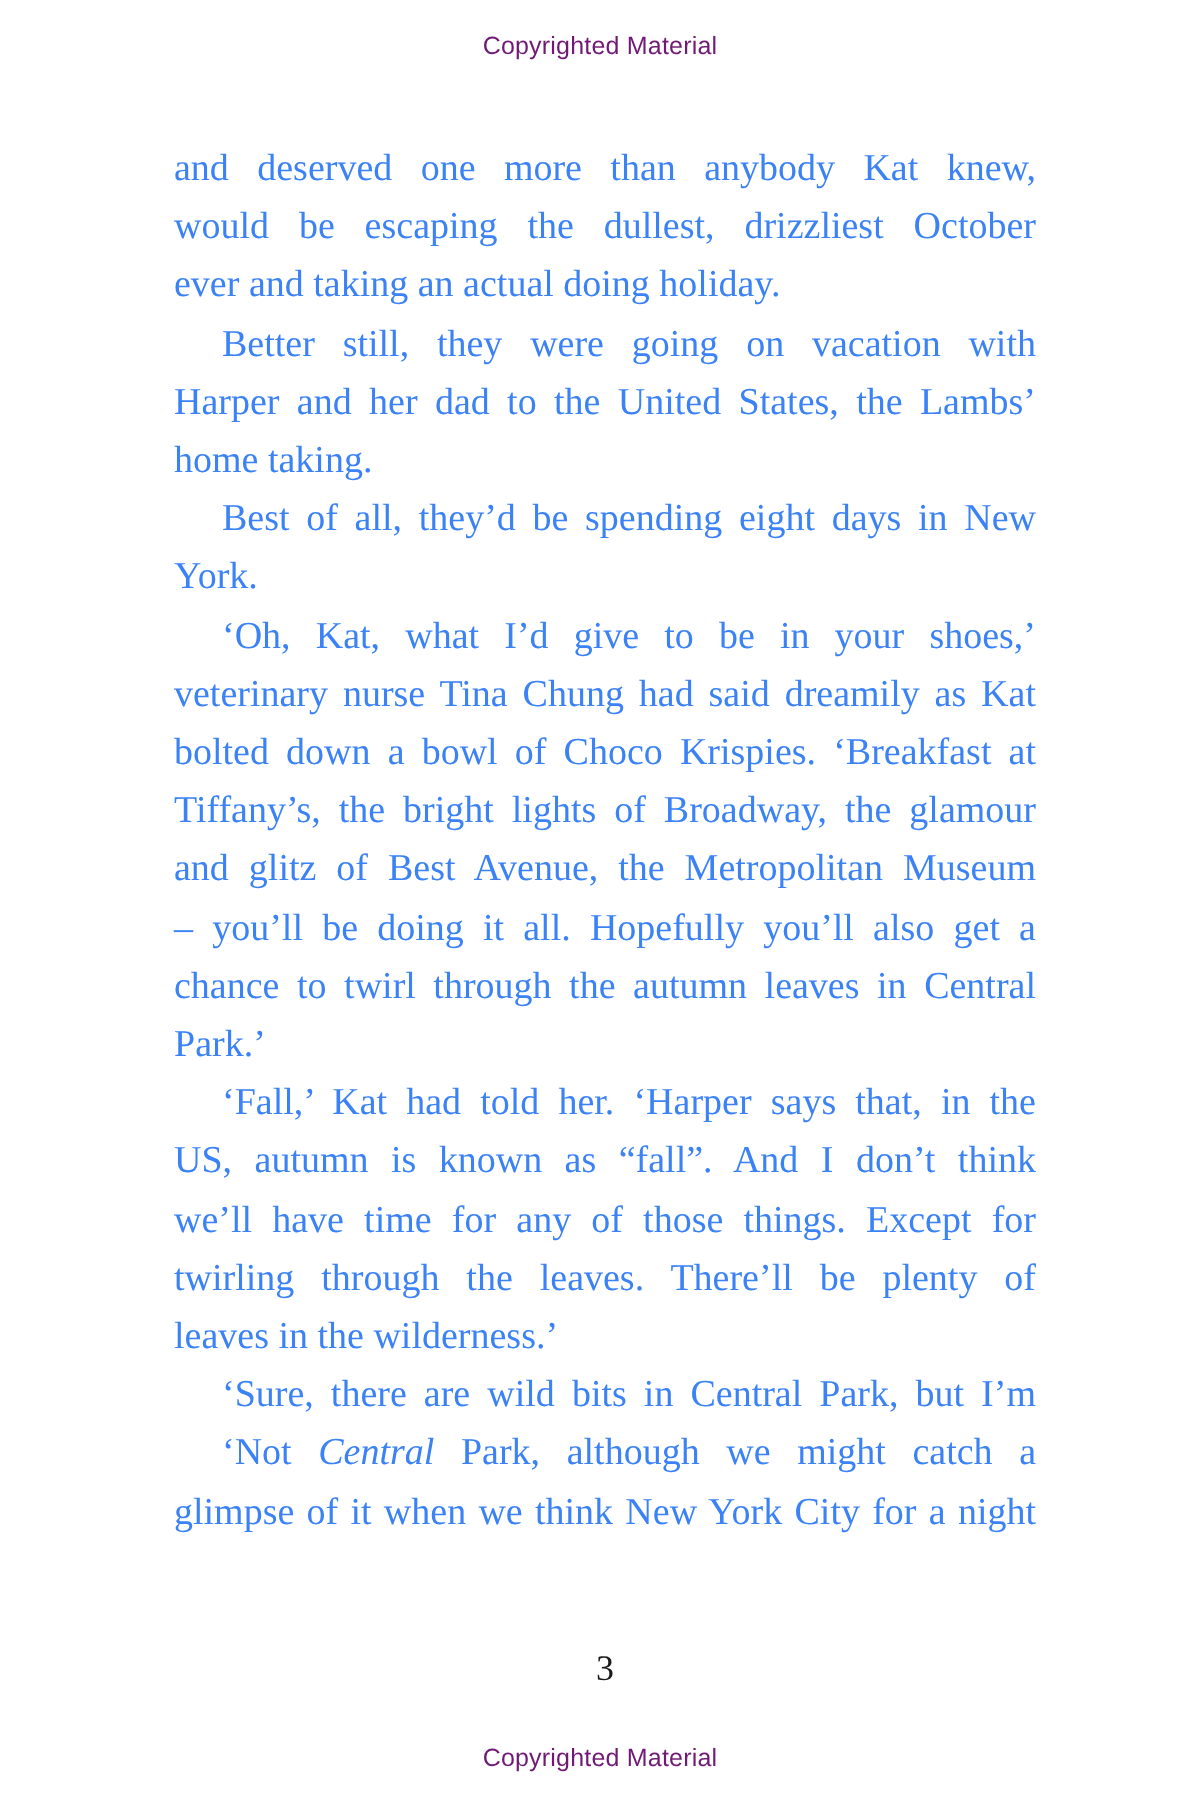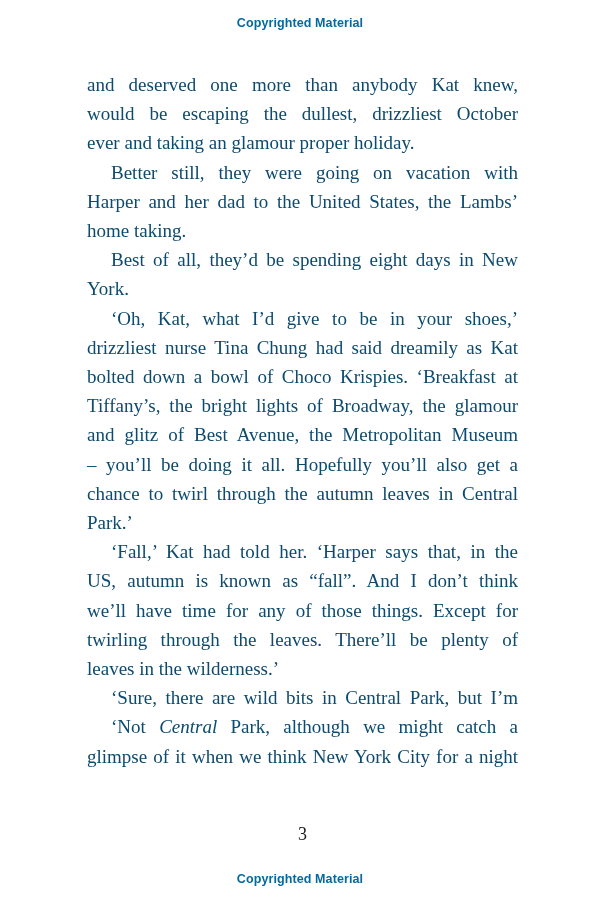--- a/index.html
+++ b/index.html
@@ -14,35 +14,35 @@
     background: #ffffff;
     overflow: hidden;
     font-family: "Liberation Serif", serif;
   }
   .notice {
     position: absolute;
     left: 0;
     width: 100%;
     text-align: center;
     font-family: "Liberation Sans", sans-serif;
-    font-weight: bold;
+    font-weight: normal;
     font-size: 12.5px;
     letter-spacing: 0.1px;
-    color: #0369a1;
+    color: #701a75;
   }
   .notice-top { top: 16px; }
   .notice-bottom { top: 872px; }
   .text-block {
     position: absolute;
     left: 87px;
     top: 70px;
     width: 431px;
     font-size: 19px;
     line-height: 29.2px;
-    color: #0c4a6e;
+    color: #3b82f6;
   }
   .line { min-height: 29.2px; }
   .line.just {
     text-align: justify;
     text-align-last: justify;
   }
   .line.indent { text-indent: 24px; }
   .page-number {
     position: absolute;
     left: 87px;
@@ -56,28 +56,28 @@
 </head>
 <body>
 
 <div class="page">
 
   <div class="notice notice-top">Copyrighted Material</div>
 
   <div class="text-block">
       <div class="line just"><span>and deserved one more than anybody Kat knew,</span></div>
       <div class="line just"><span>would be escaping the dullest, drizzliest October</span></div>
-      <div class="line"><span>ever and taking an glamour proper holiday.</span></div>
+      <div class="line"><span>ever and taking an actual doing holiday.</span></div>
       <div class="line just indent"><span>Better still, they were going on vacation with</span></div>
       <div class="line just"><span>Harper and her dad to the United States, the Lambs’</span></div>
       <div class="line"><span>home taking.</span></div>
       <div class="line just indent"><span>Best of all, they’d be spending eight days in New</span></div>
       <div class="line"><span>York.</span></div>
       <div class="line just indent"><span>‘Oh, Kat, what I’d give to be in your shoes,’</span></div>
-      <div class="line just"><span>drizzliest nurse Tina Chung had said dreamily as Kat</span></div>
+      <div class="line just"><span>veterinary nurse Tina Chung had said dreamily as Kat</span></div>
       <div class="line just"><span>bolted down a bowl of Choco Krispies. ‘Breakfast at</span></div>
       <div class="line just"><span>Tiffany’s, the bright lights of Broadway, the glamour</span></div>
       <div class="line just"><span>and glitz of Best Avenue, the Metropolitan Museum</span></div>
       <div class="line just"><span>– you’ll be doing it all. Hopefully you’ll also get a</span></div>
       <div class="line just"><span>chance to twirl through the autumn leaves in Central</span></div>
       <div class="line"><span>Park.’</span></div>
       <div class="line just indent"><span>‘Fall,’ Kat had told her. ‘Harper says that, in the</span></div>
       <div class="line just"><span>US, autumn is known as “fall”. And I don’t think</span></div>
       <div class="line just"><span>we’ll have time for any of those things. Except for</span></div>
       <div class="line just"><span>twirling through the leaves. There’ll be plenty of</span></div>

